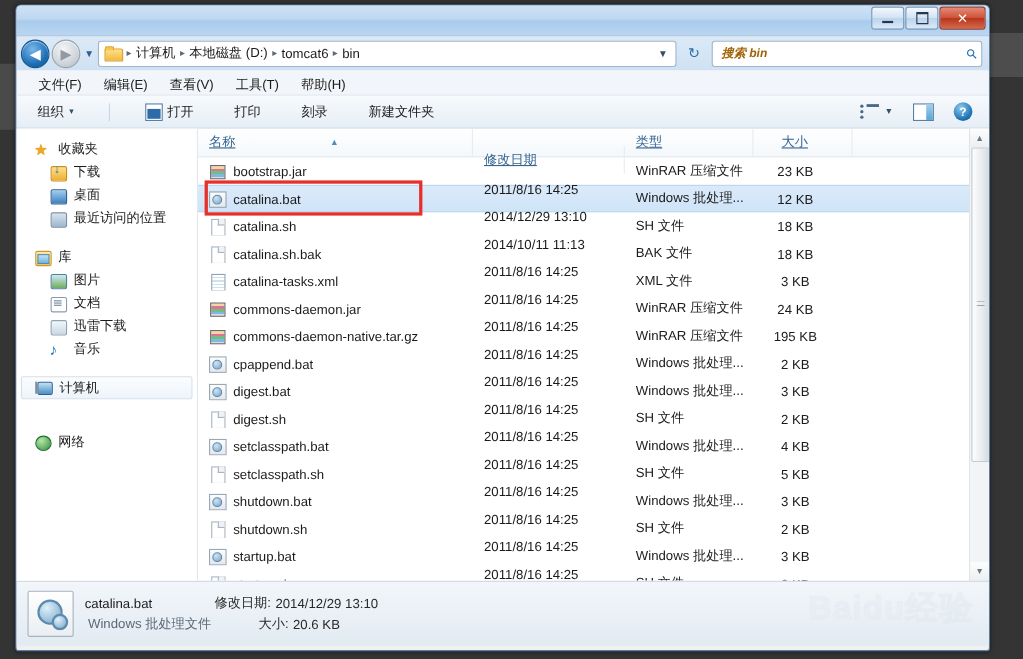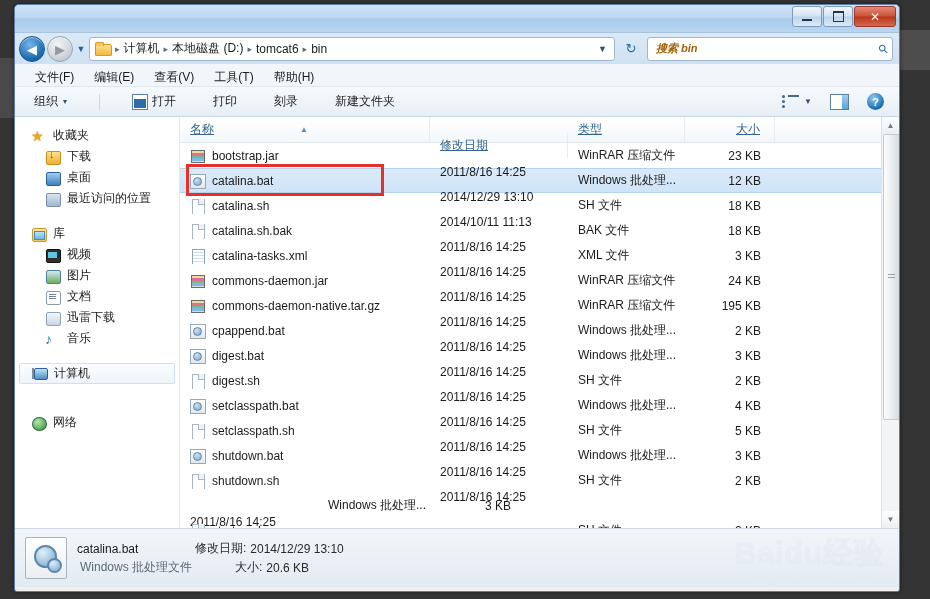--- a/index.html
+++ b/index.html
@@ -150,21 +150,21 @@
   .sortmark{position:absolute;left:120px;top:0px;color:#4f8fc0;font-size:8px;}
 
   .rows{flex:1;overflow:hidden;position:relative;}
   .row{display:flex;align-items:center;height:25px;font-size:12px;color:#1b1b1b;}
   .row.sel{background:linear-gradient(to bottom,#dbeafa,#cfe4f8);
     border-top:1px solid #b5d3ef;border-bottom:1px solid #b5d3ef;height:23px;}
   .cell{padding-left:10px;box-sizing:border-box;white-space:nowrap;overflow:hidden;}
   .c-name{width:250px;display:flex;align-items:center;}
   .c-date{width:138px;margin-top:32px;}
   .c-type{width:117px;}
-  .c-size{width:90px;text-align:right;padding-right:14px;padding-left:0;}
+  .c-size{width:90px;text-align:center;padding-right:14px;padding-left:0;}
 
   .fico{width:15px;height:16px;margin-right:7px;flex:0 0 auto;position:relative;}
   .fico.jar:before{content:"";position:absolute;left:1px;top:2px;width:12px;height:11px;
     background:linear-gradient(to bottom,#f1d9a6 0 22%,#e0709a 22% 44%,#6fc07f 44% 66%,#7fb7e8 66% 88%,#dcdcdc 88% 100%);
     border:1px solid #6b6b6b;}
   .fico.bat:before{content:"";position:absolute;left:0px;top:1px;width:14px;height:13px;
     background:linear-gradient(to bottom,#fdfdfd,#e3e8ed);border:1px solid #9aa7b4;}
   .fico.bat:after{content:"";position:absolute;left:3px;top:4px;width:7px;height:7px;border-radius:50%;
     background:radial-gradient(circle at 35% 30%,#cfe4f5,#7ba3c4);border:1px solid #5d89ac;}
   .fico.doc:before{content:"";position:absolute;left:2px;top:1px;width:11px;height:14px;
@@ -343,26 +343,20 @@
 
         <div class="sb-gap"></div>
 
         <div class="sb-row">
           <span class="sb-ico ic-lib">
               <i class="ic-box"></i>
             </span>
           <span>库</span>
         </div>
         <div class="sb-row child">
-          <span class="sb-ico ic-video">
-              <i class="ic-box"></i>
-            </span>
-          <span>视频</span>
-        </div>
-        <div class="sb-row child">
           <span class="sb-ico ic-pic">
               <i class="ic-box"></i>
             </span>
           <span>图片</span>
         </div>
         <div class="sb-row child">
           <span class="sb-ico ic-doc">
               <i class="ic-box"></i>
             </span>
           <span>文档</span>
@@ -532,20 +526,24 @@
             <div class="row">
               <div class="cell c-name">
                 <span class="fico doc"></span>
                 <span>shutdown.sh</span>
               </div>
               <div class="cell c-date">2011/8/16 14:25</div>
               <div class="cell c-type">SH 文件</div>
               <div class="cell c-size">2 KB</div>
             </div>
             <div class="row">
+              <div class="cell c-name">
+                <span class="fico bat"></span>
+                <span>startup.bat</span>
+              </div>
               <div class="cell c-date">2011/8/16 14:25</div>
               <div class="cell c-type">Windows 批处理...</div>
               <div class="cell c-size">3 KB</div>
             </div>
             <div class="row">
               <div class="cell c-name">
                 <span class="fico doc"></span>
                 <span>startup.sh</span>
               </div>
               <div class="cell c-date">2011/8/16 14:25</div>

